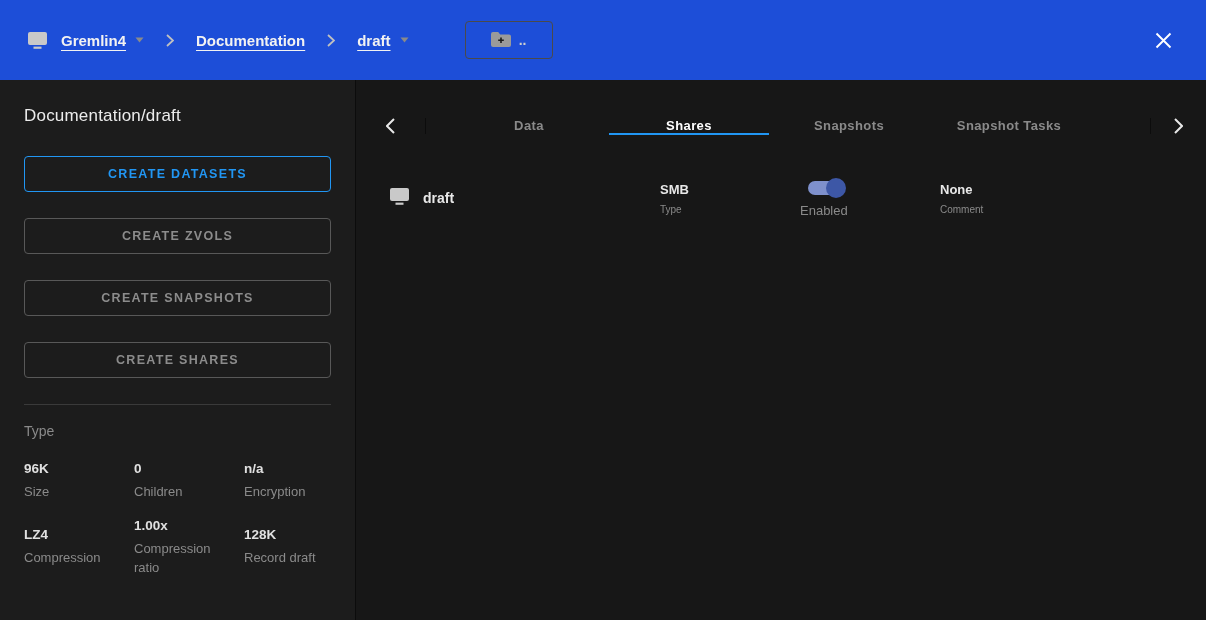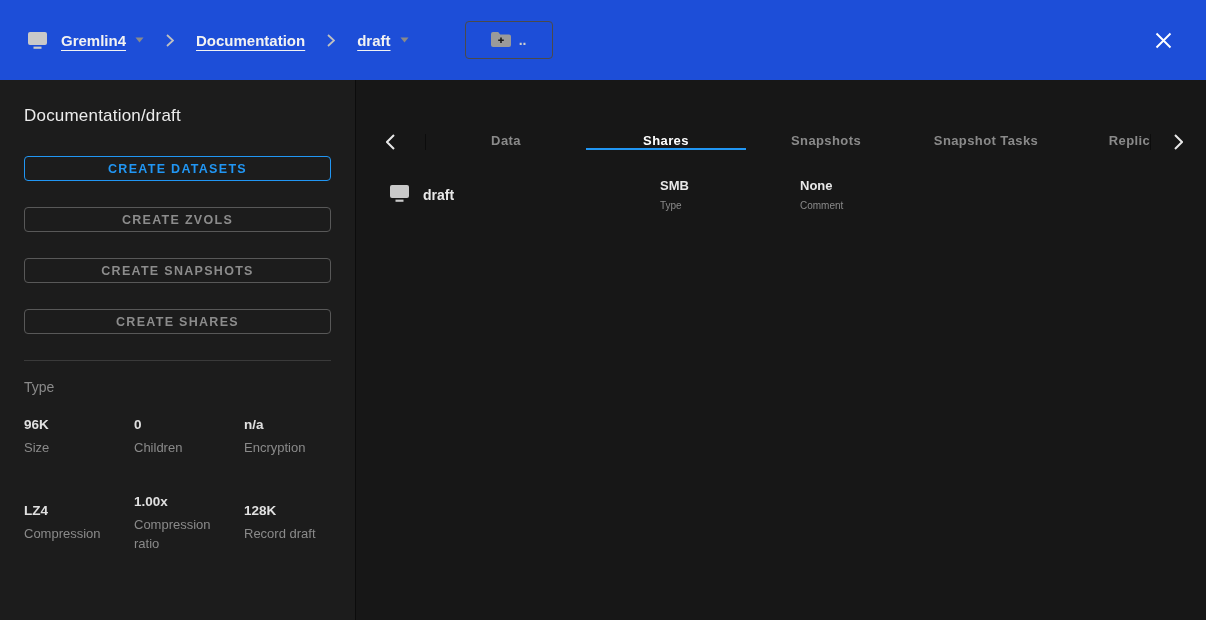--- a/index.html
+++ b/index.html
@@ -49,42 +49,42 @@
     width: 356px; flex: 0 0 356px;
     background: #1c1c1c;
     border-right: 1px solid #0c0c0c;
     padding: 26px 24px 0 24px;
   }
   .sidebar h2 {
     font-size: 17px; font-weight: 500; color: #ececec;
     letter-spacing: .2px; margin-bottom: 30px;
   }
   .side-btn {
-    display: block; width: 100%; height: 25px; margin-bottom: 26px;
+    display: block; width: 100%; height: 36px; margin-bottom: 26px;
     background: transparent;
     border: 1px solid #585858; border-radius: 4px;
     color: #8c8c8c; font-size: 12.5px; font-weight: 600; letter-spacing: 1.3px;
     font-family: inherit; cursor: pointer; margin-top: 16px;
   }
   .side-btn.primary { border-color: #2196f3; color: #2196f3; }
   .side-divider { border: none; border-top: 1px solid #3a3a3a; margin: 0; }
   .info-heading { margin-top: 18px; color: #8a8a8a; font-size: 14px; }
   .stats {
     margin-top: 22px;
     display: grid;
     grid-template-columns: 110px 110px 110px;
-    row-gap: 36px;
+    row-gap: 16px;
     align-items: center;
   }
   .stat .val { color: #e0e0e0; font-size: 13.5px; font-weight: 600; margin-bottom: 7px; }
   .stat .lbl { color: #8a8a8a; font-size: 13px; line-height: 1.45; padding-right: 10px; }
 
   
   .content { flex: 1; background: #171717; min-width: 0; display: flex; flex-direction: column; }
-  .tabbar { margin-top: 22px; height: 48px; flex: 0 0 48px; display: flex; align-items: flex-end; }
+  .tabbar { margin-top: 22px; height: 48px; flex: 0 0 48px; display: flex; align-items: center; gap: 23px; }
   .pager {
     background: none; border: none; cursor: pointer;
     display: flex; align-items: center; justify-content: center;
   }
   .pager.left  { width: 70px; border-right: 1px solid #0c0c0c; }
   .pager.right { width: 56px; border-left: 1px solid #0c0c0c; }
   .tabs { flex: 1; display: flex; overflow: hidden; }
   .tab {
     flex: 0 0 160px; width: 160px;
     display: flex; align-items: center; justify-content: center;
@@ -251,20 +251,27 @@
             </svg>
           </span>
           <span>draft</span>
         </div>
 
         <div class="cell cell-type pair">
           <div class="val">SMB</div>
           <div class="lbl">Type</div>
         </div>
 
+        <div class="cell cell-toggle">
+          <div class="switch">
+            <div class="track"></div>
+            <div class="thumb"></div>
+          </div>
+          <div class="toggle-lbl">Enabled</div>
+        </div>
 
         <div class="cell cell-comment pair">
           <div class="val">None</div>
           <div class="lbl">Comment</div>
         </div>
       </div>
 
     </section>
   </div>
 </div>

